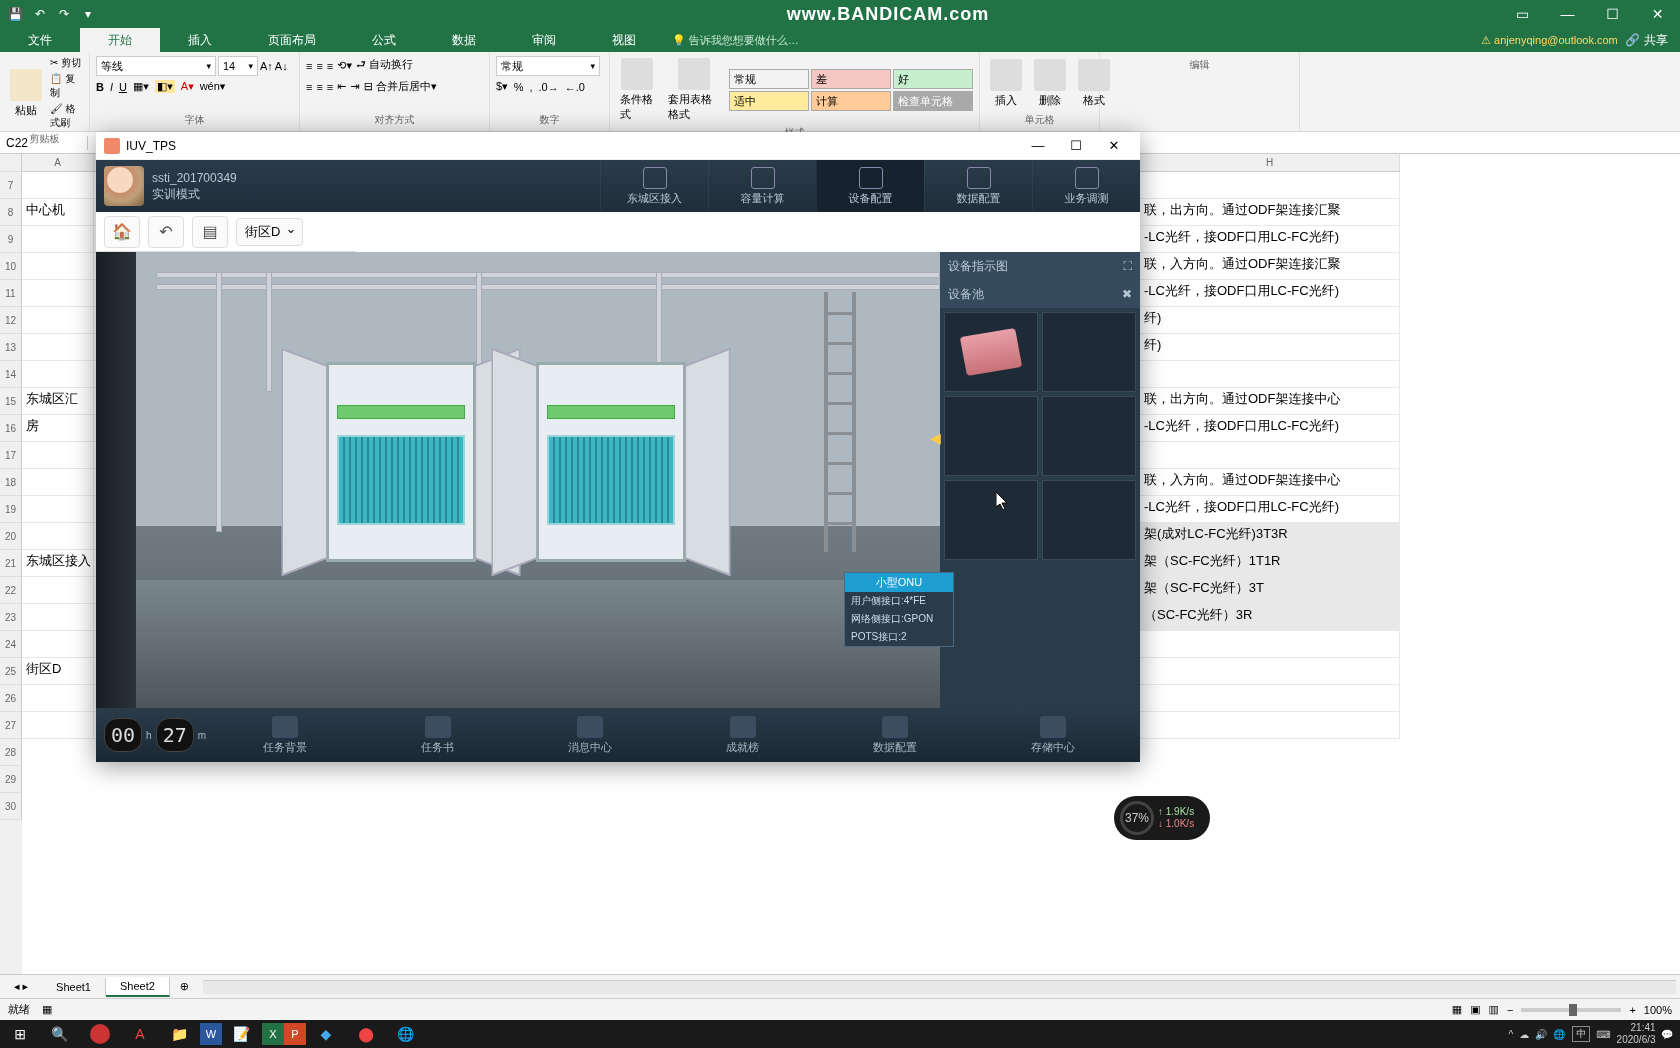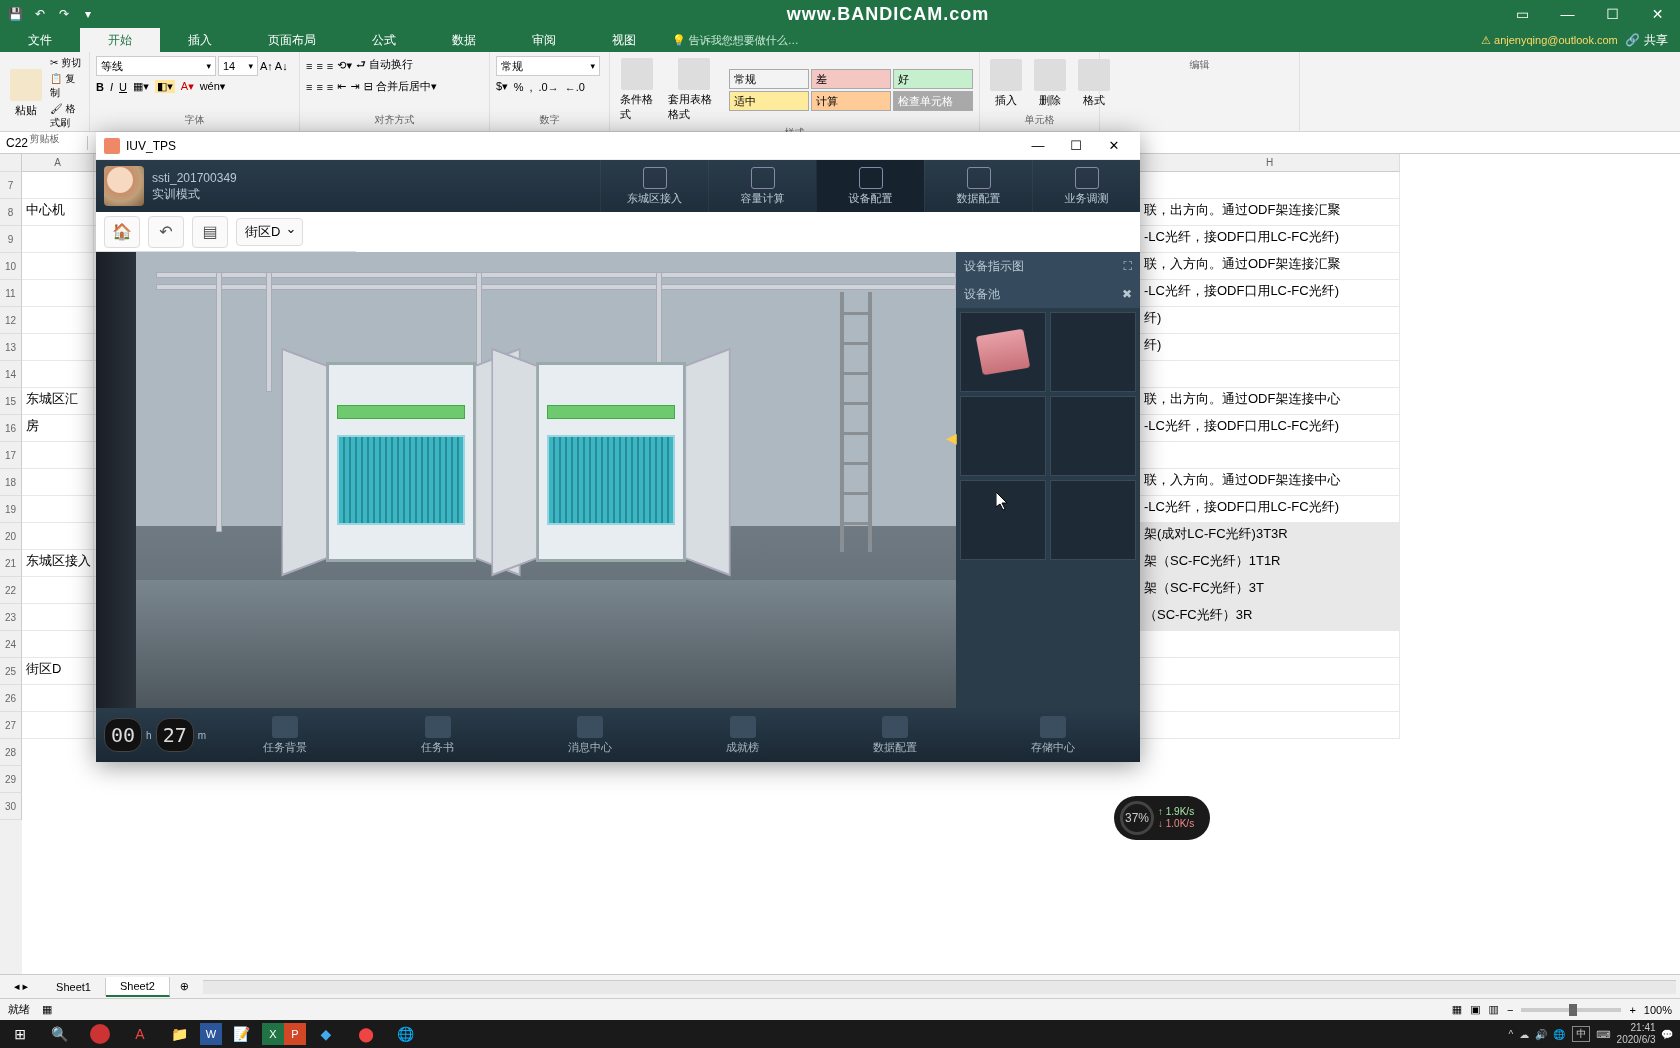--- a/index.html
+++ b/index.html
@@ -102,21 +102,21 @@
 .cabinet .door.l { left: -62px; transform: perspective(300px) rotateY(50deg); transform-origin: right; }
 .cabinet .door.r { right: -62px; transform: perspective(300px) rotateY(-50deg); transform-origin: left; }
 .cabinet .patch { position: absolute; left: 8px; right: 8px; background: repeating-linear-gradient(90deg, #3bb6c4 0 4px, #2a8a96 4px 6px); border: 2px solid #9ad4dc; }
 .cabinet .tray { position: absolute; left: 8px; right: 8px; height: 14px; background: #6fc96f; border: 1px solid #4a4; }
 .ladder { position: absolute; right: 80px; top: 40px; width: 40px; height: 260px; }
 .ladder::before, .ladder::after { content: ""; position: absolute; top: 0; bottom: 0; width: 4px; background: #8a8f94; }
 .ladder::before { left: 4px; } .ladder::after { right: 4px; }
 .ladder-rung { position: absolute; left: 4px; right: 4px; height: 3px; background: #8a8f94; }
 .rack-left { position: absolute; left: 0; top: 0; width: 40px; height: 100%; background: linear-gradient(90deg, #1a1e24, #2a323b); }
 
-.iuv-right { width: 184px; background: #2a3b4a; display: flex; flex-direction: column; color: #b8c8d4; font-size: 12px; }
+.iuv-right { width: 200px; background: #2a3b4a; display: flex; flex-direction: column; color: #b8c8d4; font-size: 12px; }
 .iuv-right .sec-hdr { height: 28px; background: #354a5c; display: flex; align-items: center; padding: 0 8px; justify-content: space-between; }
 .iuv-right .preview { height: 156px; position: relative; overflow: hidden; }
 .iuv-right .preview-img { position: absolute; inset: 0; background: linear-gradient(135deg, #6a8ba4 20%, #3a5268 60%, #22313d); filter: blur(1px); }
 .iuv-right .tag { position: absolute; padding: 2px 6px; font-size: 11px; color: #fff; border-radius: 2px; }
 .iuv-right .tag.sp { background: #2b8fb8; left: 10px; top: 90px; }
 .iuv-right .tag.odf { background: #2b8fb8; right: 50px; bottom: 12px; }
 .pool { flex: 1; padding: 4px; display: grid; grid-template-columns: 1fr 1fr; grid-template-rows: repeat(3, 80px); gap: 4px; }
 .pool .slot { background: #1e2a36; border: 1px solid #3a4a58; position: relative; }
 .pool .slot .item { position: absolute; inset: 18px; background: linear-gradient(#e8a0a8, #c87078); border-radius: 4px; transform: rotateX(20deg) rotateZ(-10deg); }
 .pool-arrow { position: absolute; left: -10px; top: 122px; color: #ffcc44; font-size: 14px; }
@@ -559,20 +559,26 @@
           <div class="slot"></div>
           <div class="slot"></div>
           <div class="slot"></div>
           <div class="slot"></div>
           <div class="slot"></div>
         </div>
         <div class="pool-arrow">◀</div>
       </div>
     </div>
 
+    <div class="onu-tip">
+      <div class="tip-hdr">小型ONU</div>
+      <div class="tip-row">用户侧接口:4*FE</div>
+      <div class="tip-row">网络侧接口:GPON</div>
+      <div class="tip-row">POTS接口:2</div>
+    </div>
   </div>
   <div class="iuv-footer">
     <div class="timer">
       <div class="digit-group">00</div>
       <span style="font-size:10px">h</span>
       <div class="digit-group">27</div>
       <span style="font-size:10px">m</span>
     </div>
     <div class="f-items">
       <div class="f-item">

